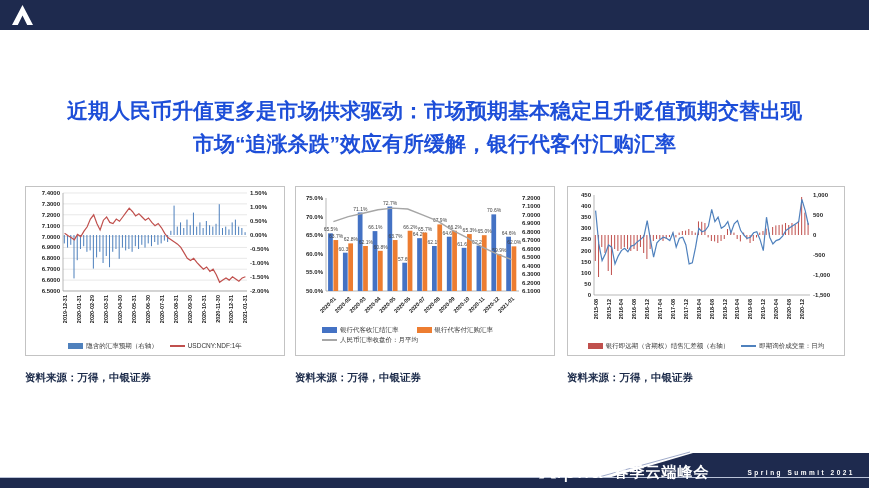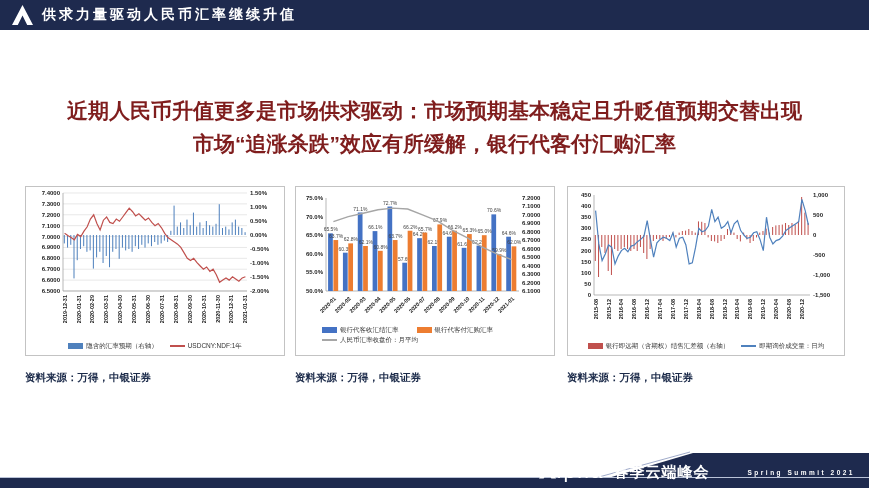--- a/index.html
+++ b/index.html
@@ -5,21 +5,21 @@
   html,body{margin:0;padding:0;}
   .slide{position:relative;width:869px;height:488px;background:#ffffff;overflow:hidden;
          font-family:"Liberation Sans","DejaVu Sans",sans-serif;}
   
   .header{position:absolute;top:0;left:0;right:0;height:30px;background:#1e2a4e;
           display:flex;align-items:center;padding-left:12px;box-sizing:border-box;}
   .header .logo{width:21px;height:20px;margin-right:9px;flex:0 0 auto;}
   .header .htitle{color:#ffffff;font-size:14px;font-weight:bold;letter-spacing:3px;}
   
   .main-title{position:absolute;top:95px;left:18px;right:18px;text-align:center;
-              color:#7f1d1d;font-size:21px;font-weight:bold;line-height:1.55;}
+              color:#1d4ed8;font-size:21px;font-weight:bold;line-height:1.55;}
   
   .chart-card{position:absolute;border:1px solid #c3c3c3;background:#fff;box-sizing:border-box;}
   #card1{left:25px;top:186px;width:260px;height:170px;}
   #card2{left:295px;top:186px;width:260px;height:170px;}
   #card3{left:567px;top:186px;width:278px;height:170px;}
   .legend{display:flex;justify-content:center;align-items:center;gap:12px;flex-wrap:wrap;
           font-size:6.5px;color:#333;line-height:1.4;}
   .legend.left{justify-content:flex-start;padding-left:26px;row-gap:1px;column-gap:18px;}
   .legend .entry{display:flex;align-items:center;gap:3px;}
   .legend .sw-bar{width:15px;height:6px;display:inline-block;}
@@ -41,21 +41,20 @@
 </style>
 </head>
 <body>
 
 <div class="slide">
 
   <div class="header">
     <svg class="logo" viewBox="0 0 21 20">
       <path d="M10.5 0 L21 20 L15.2 20 L10.5 10.6 L5.8 20 L0 20 Z" fill="#ffffff"></path>
     </svg>
-    <span class="htitle">供求力量驱动人民币汇率继续升值</span>
   </div>
 
   <div class="main-title">
     <div>近期人民币升值更多是市场供求驱动：市场预期基本稳定且升贬值预期交替出现</div>
     <div>市场“追涨杀跌”效应有所缓解，银行代客付汇购汇率</div>
   </div>
 
   <div class="chart-card" id="card1">
     <svg width="258" height="150" viewBox="0 0 258 150">
         <line x1="37" x2="221" y1="6" y2="6" stroke="#d9d9d9" stroke-width="0.6"></line>

